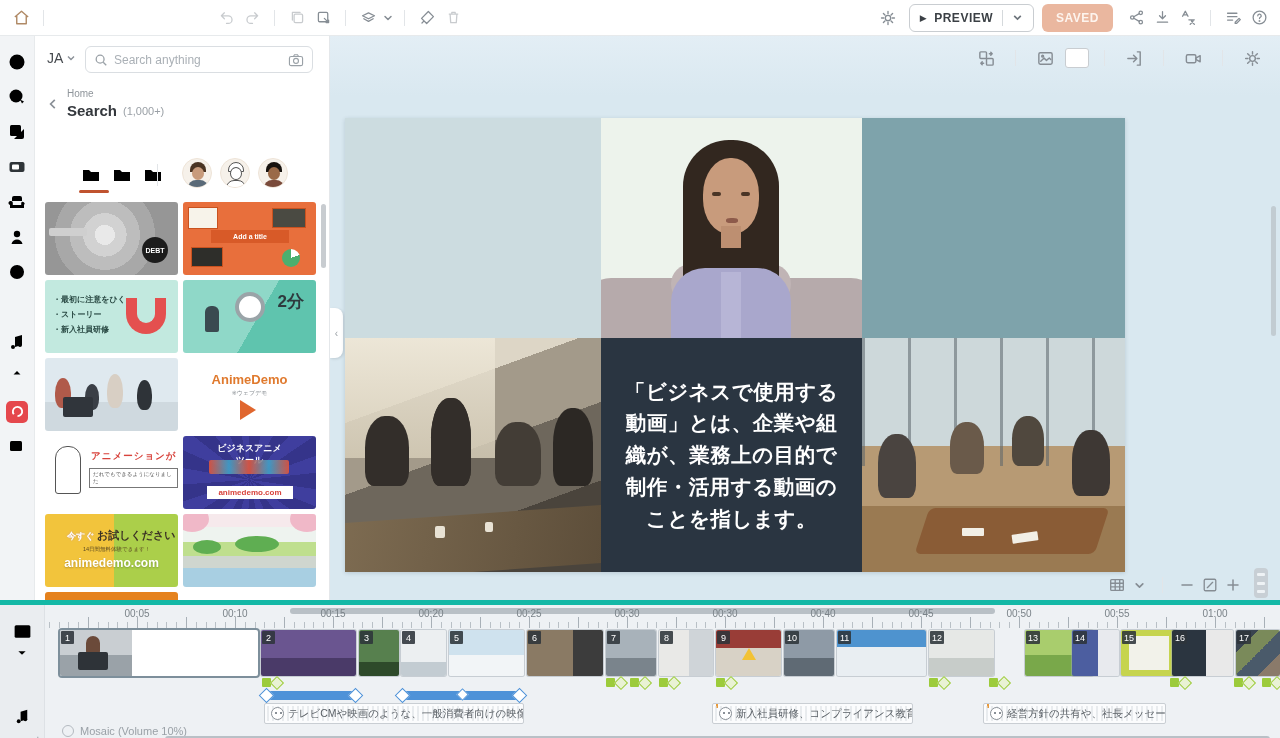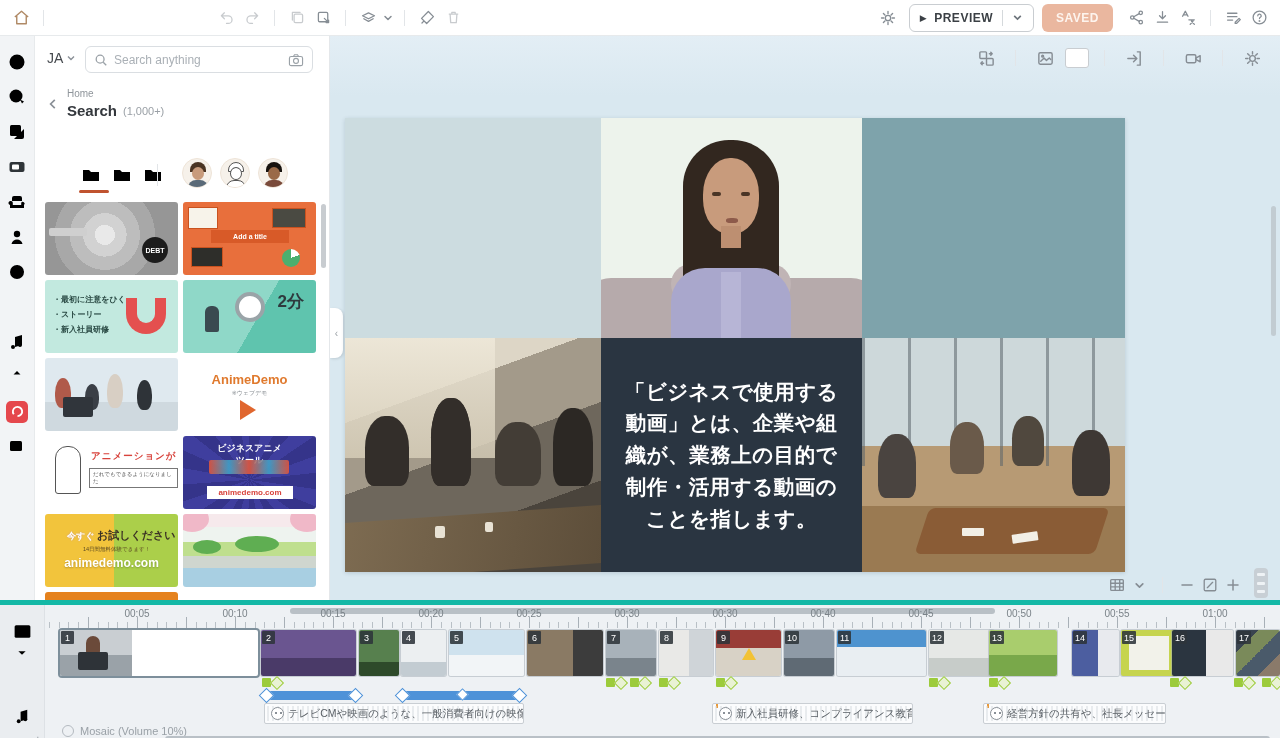--- a/index.html
+++ b/index.html
@@ -709,21 +709,21 @@
         </div>
       <div class="scene s10" style="left:784px;width:50px">
           <span class="num">10</span>
         </div>
       <div class="scene s11" style="left:837px;width:89px">
           <span class="num">11</span>
         </div>
       <div class="scene s12" style="left:929px;width:65px">
           <span class="num">12</span>
         </div>
-      <div class="scene s13" style="left:989px;width:68px">
+      <div class="scene s13" style="left:1025px;width:68px">
           <span class="num">13</span>
         </div>
       <div class="scene s14" style="left:1072px;width:47px">
           <span class="num">14</span>
         </div>
       <div class="scene s15" style="left:1121px;width:56px">
           <span class="num">15</span>
         </div>
       <div class="scene s16" style="left:1172px;width:61px">
           <span class="num">16</span>

